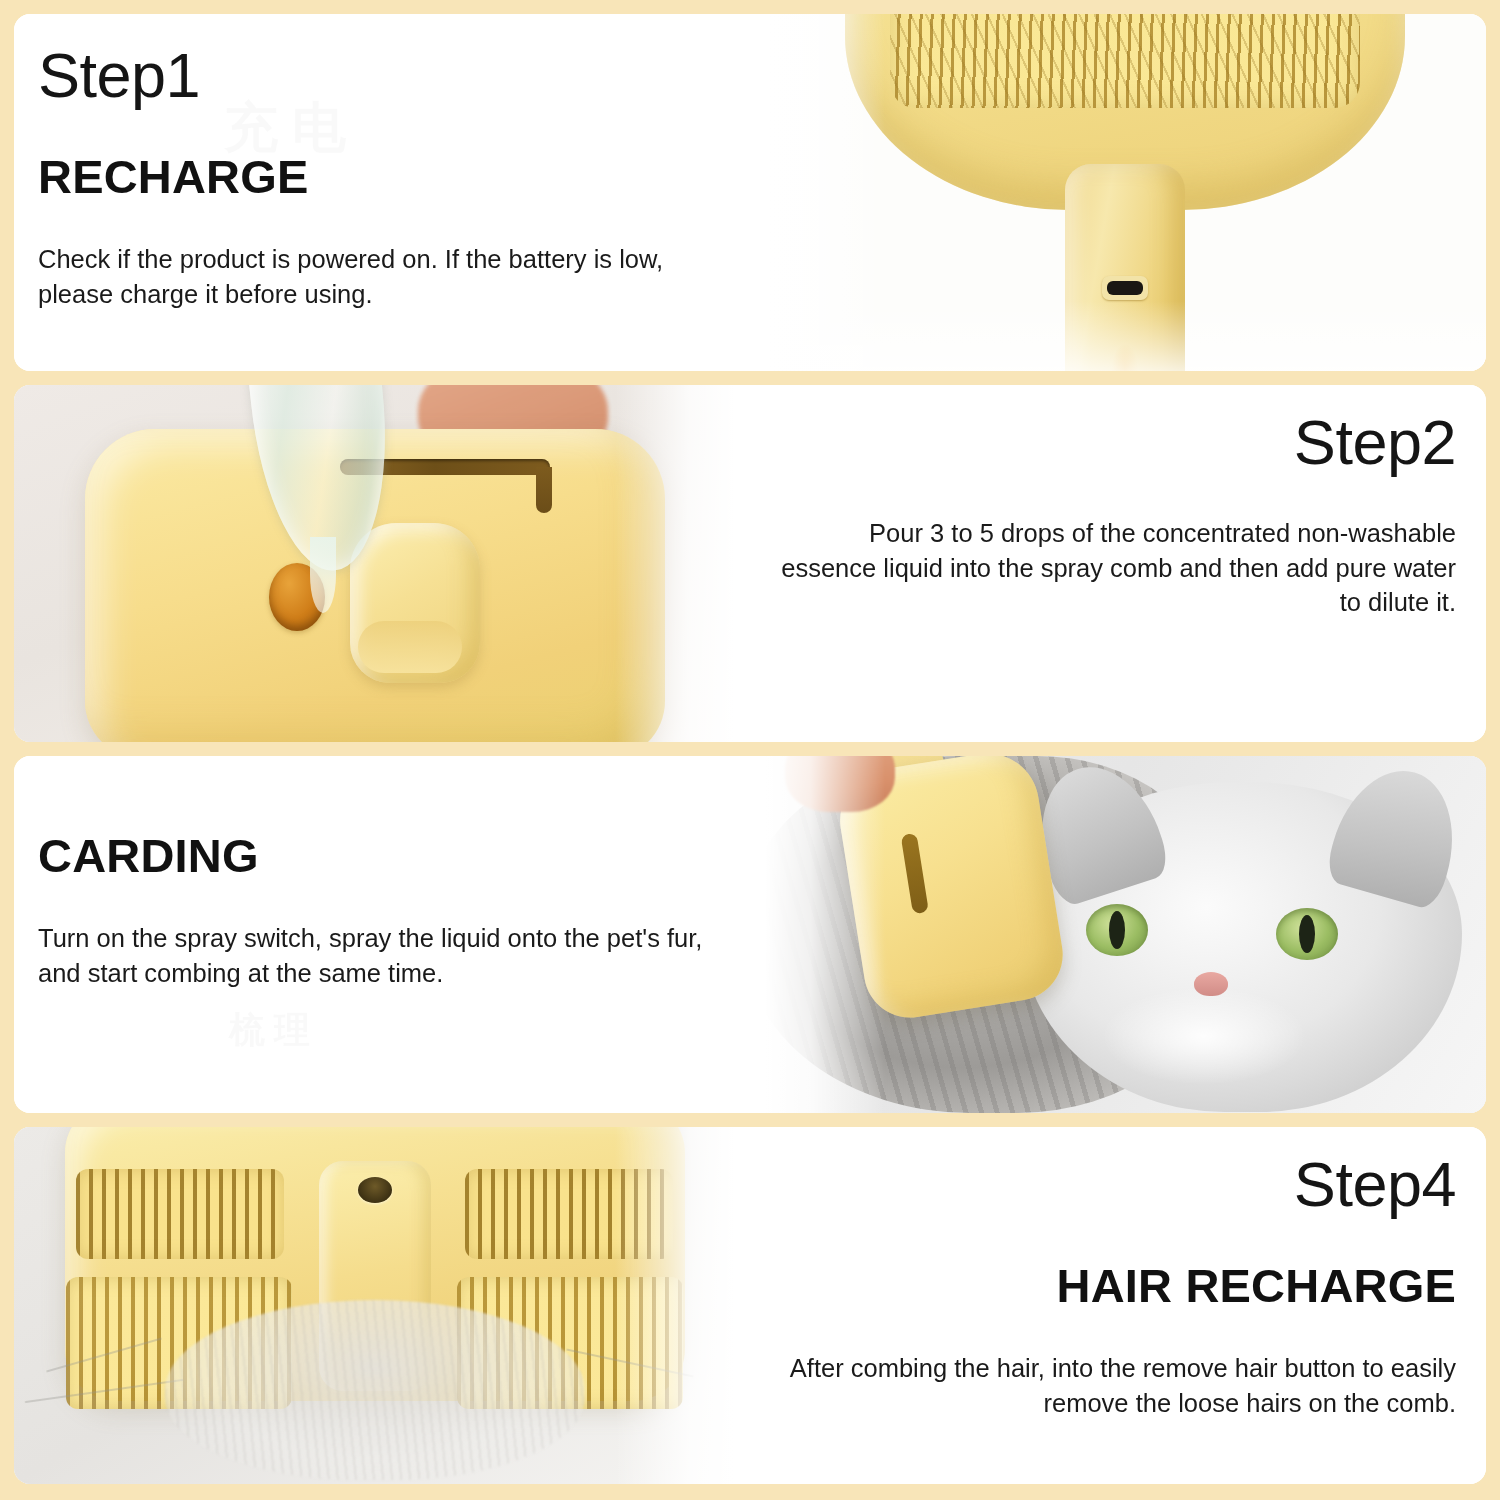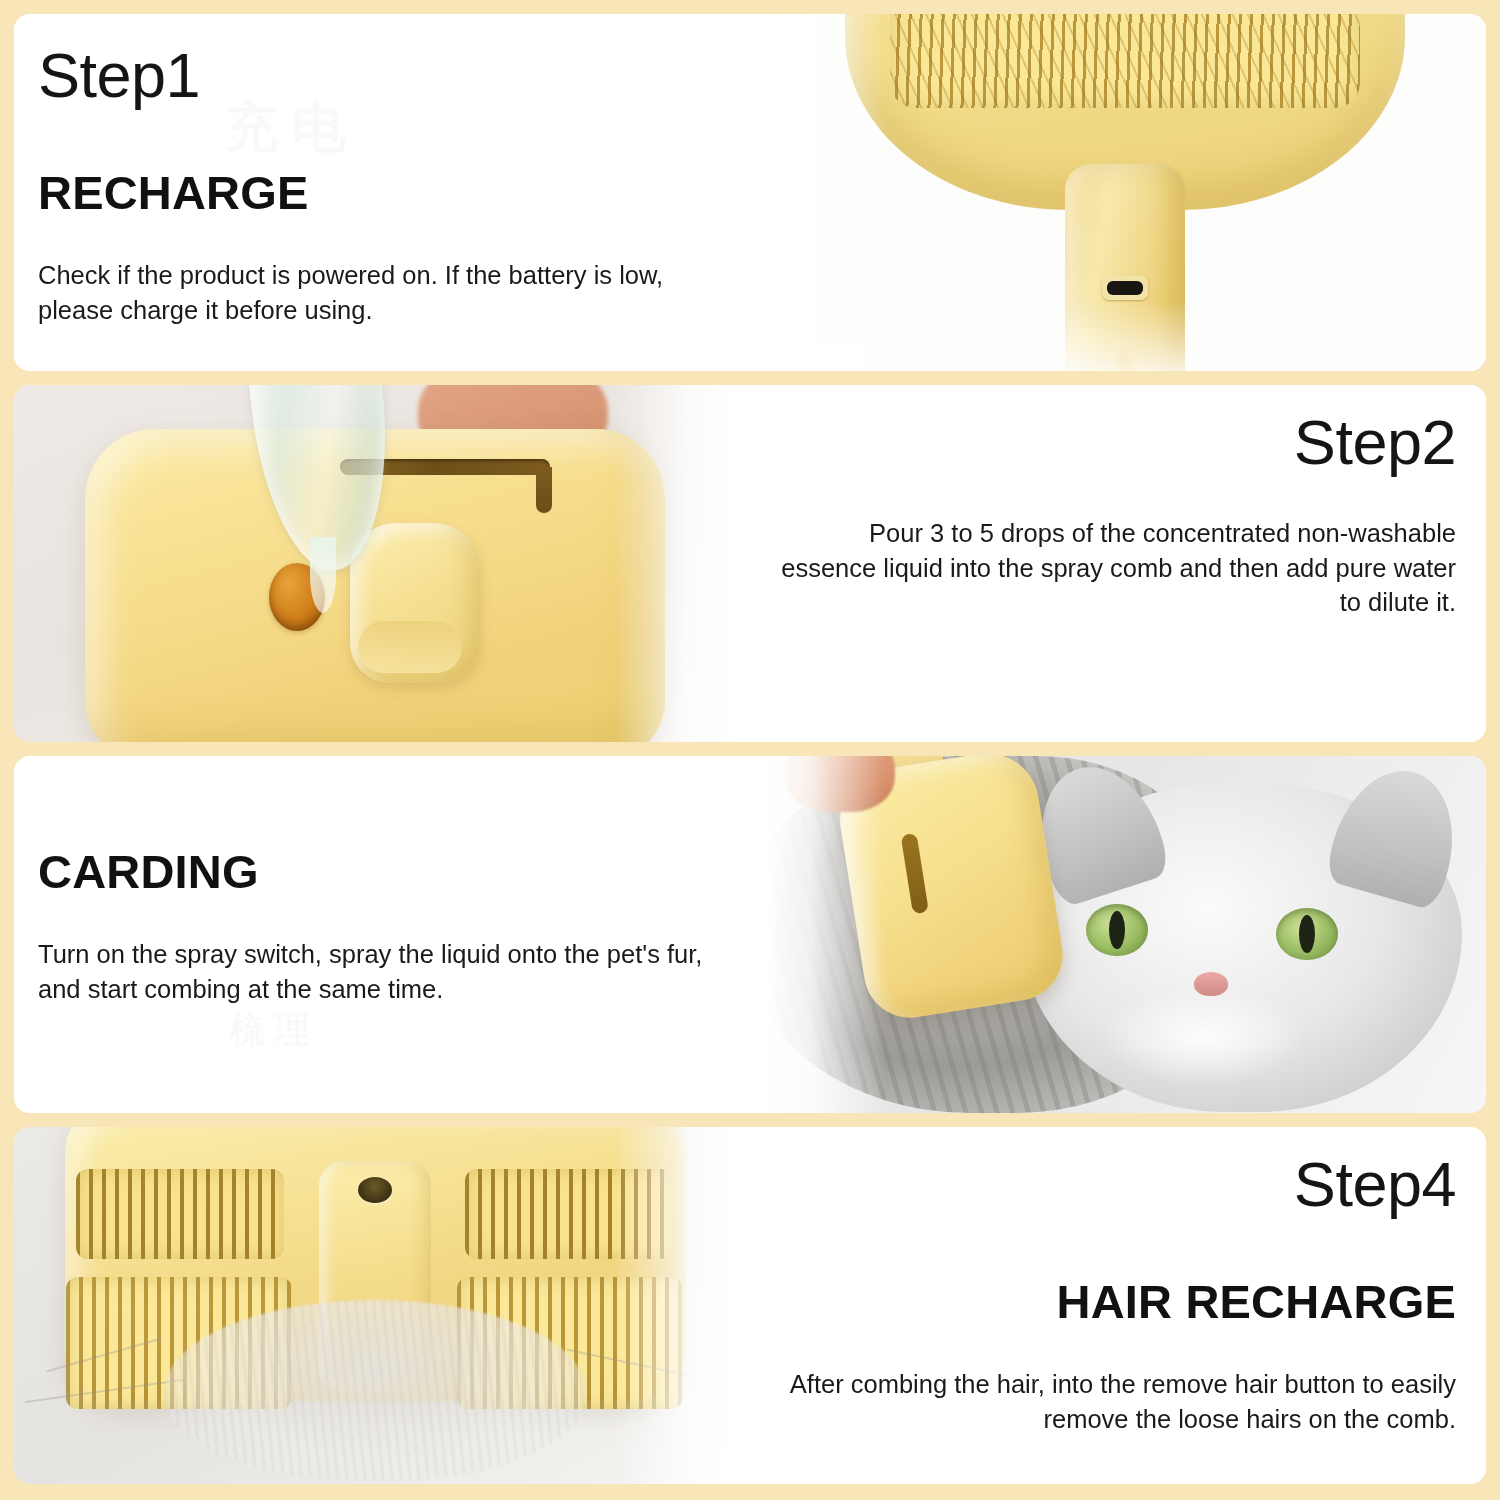--- a/index.html
+++ b/index.html
@@ -57,21 +57,21 @@
     letter-spacing: -0.5px;
     white-space: nowrap;
   }
 
   .headline {
     font-size: 47px;
     font-weight: 700;
     color: #111111;
     line-height: 1.0;
     letter-spacing: 0.2px;
-    margin-top: 62px;
+    margin-top: 46px;
     white-space: nowrap;
   }
 
   .body-text {
     font-size: 25.5px;
     font-weight: 400;
     color: #1a1a1a;
     line-height: 1.36;
     margin-top: 42px;
     max-width: 730px;

